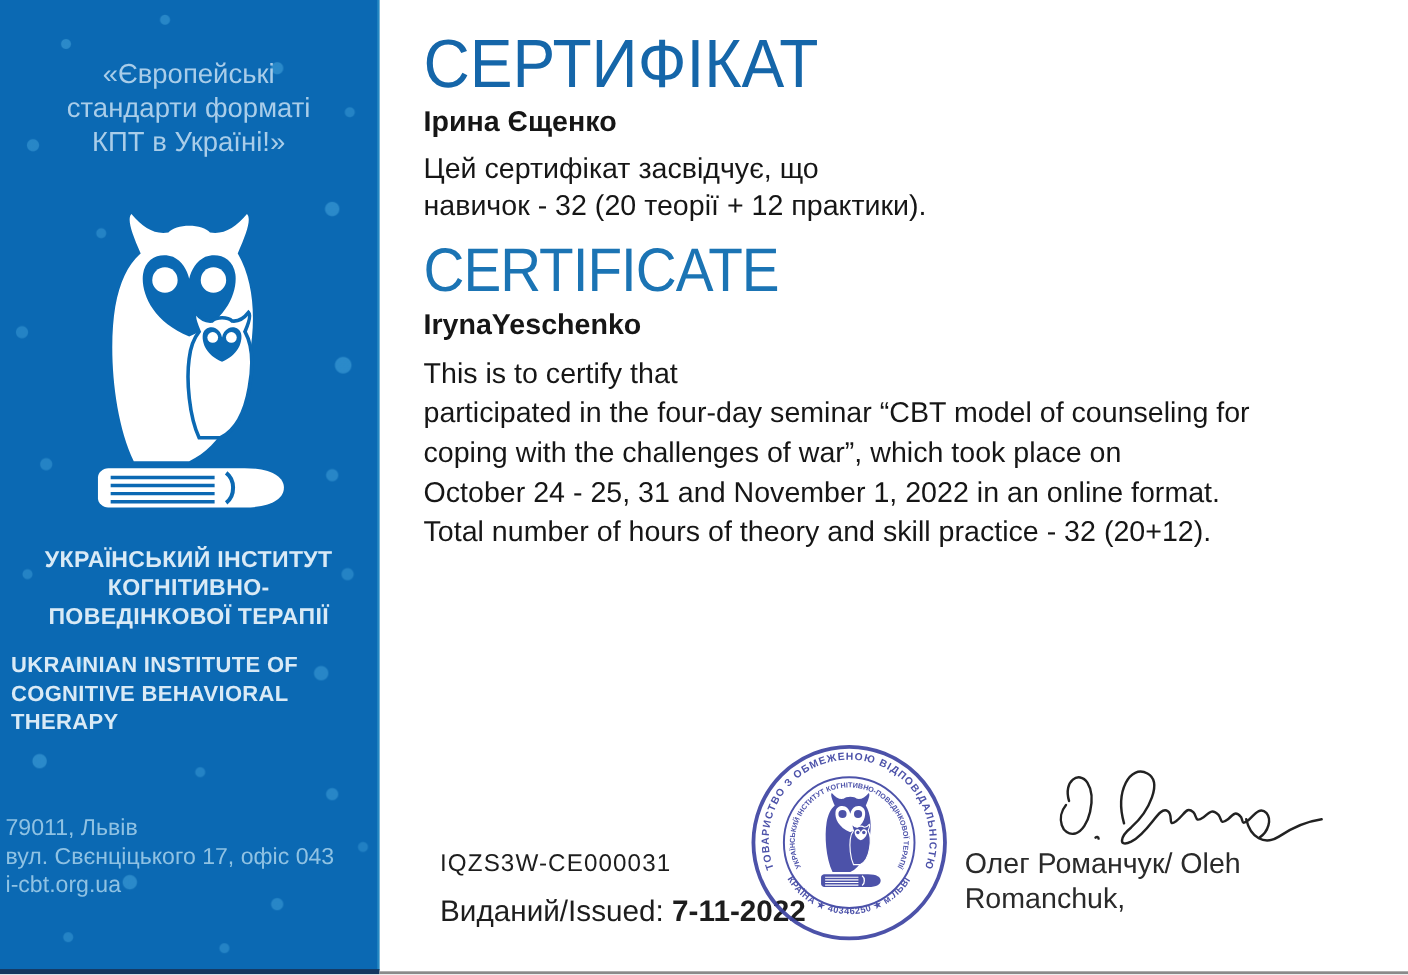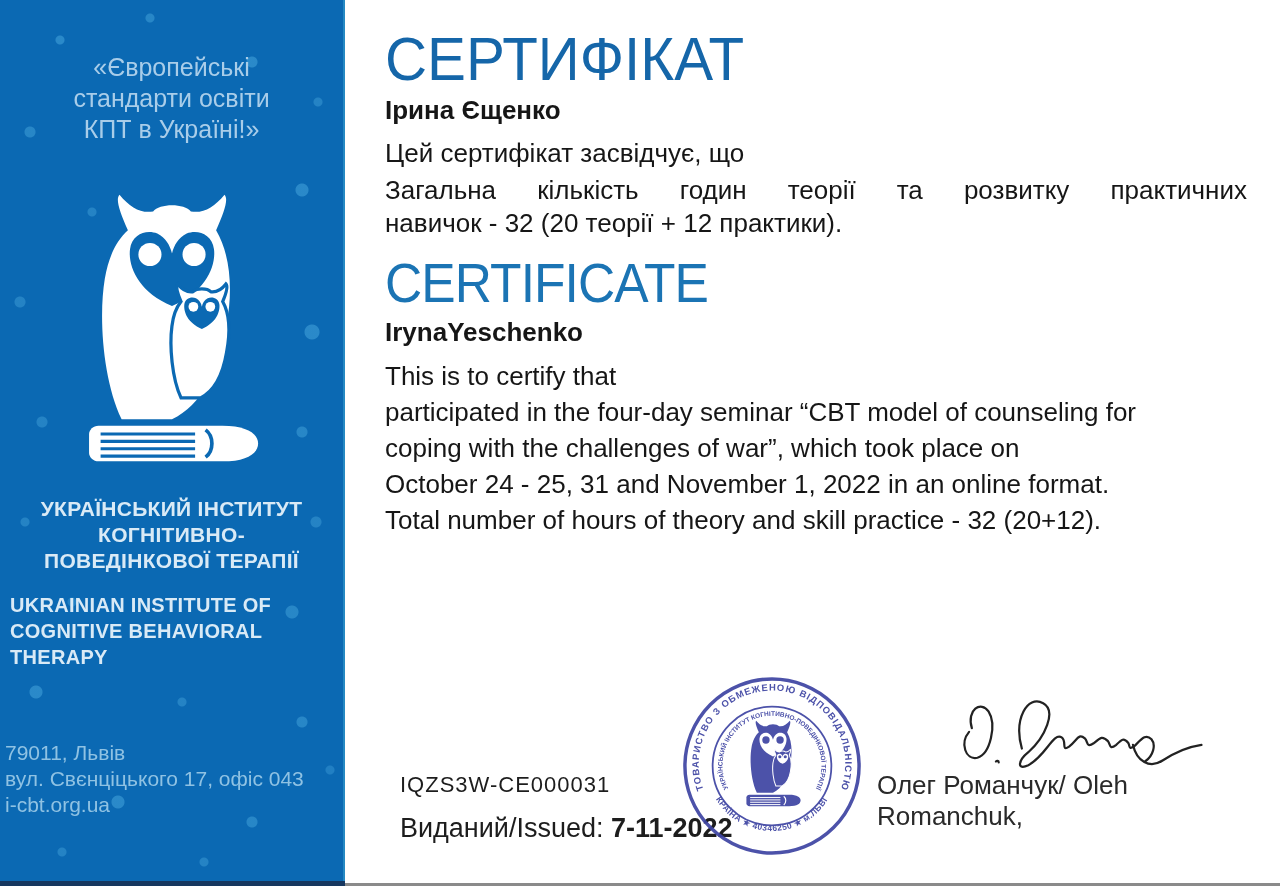--- a/index.html
+++ b/index.html
@@ -125,21 +125,21 @@
           <line x1="32" y1="246" x2="122" y2="246"></line>
           <line x1="32" y1="253" x2="122" y2="253"></line>
           <path d="M132,228 C140,234 140,248 132,254" fill="none" stroke-width="3.5"></path>
         </g>
       </g>
     </defs>
   </svg>
 
   <div class="sidebar">
     <div class="quote">«Європейські
-стандарти освіти
+стандарти форматі
 КПТ в Україні!»</div>
     <div class="logo-wrap">
       <svg width="210" height="280" viewBox="0 0 200 262" style="color:#ffffff; --face:#0b69b3;">
         <use href="#owl-pair"></use>
       </svg>
     </div>
     <div class="inst-uk">УКРАЇНСЬКИЙ ІНСТИТУТ
 КОГНІТИВНО-
 ПОВЕДІНКОВОЇ ТЕРАПІЇ</div>
     <div class="inst-en">UKRAINIAN INSTITUTE OF
@@ -149,21 +149,20 @@
 вул. Свєнціцького 17, офіс 043
 i-cbt.org.ua</div>
   </div>
   <div class="strip-navy"></div>
   <div class="strip-gray"></div>
 
   <div class="content">
     <div class="h-uk">СЕРТИФІКАТ</div>
     <div class="p-uk bold">Ірина Єщенко</div>
     <div class="p-uk intro">Цей сертифікат засвідчує, що</div>
-    <div class="p-uk justify-line mt4">Загальна кількість годин теорії та розвитку практичних</div>
     <div class="p-uk">навичок - 32 (20 теорії + 12 практики).</div>
     <div class="h-en">CERTIFICATE</div>
     <div class="p-en bold">IrynaYeschenko</div>
     <div class="p-en mt8">This is to certify that</div>
     <div class="p-en preline">participated in the four-day seminar “CBT model of counseling for
 coping with the challenges of war”, which took place on
 October 24 - 25, 31 and November 1, 2022  in an online format.
 Total number of hours of theory and skill practice - 32 (20+12).</div>
   </div>
 

